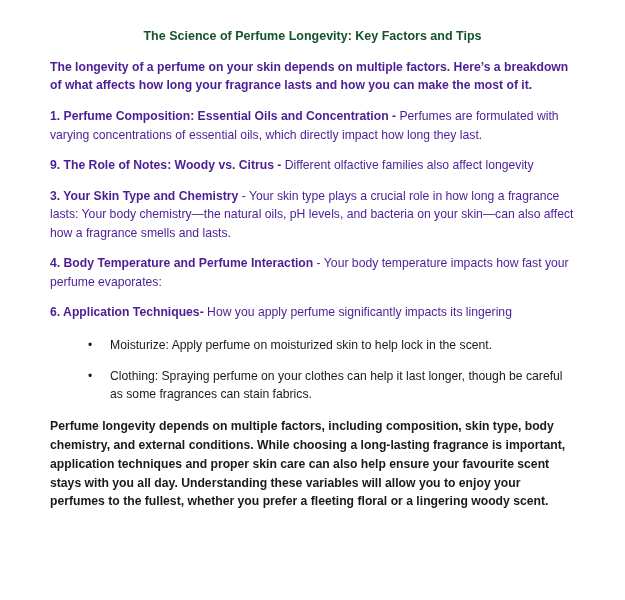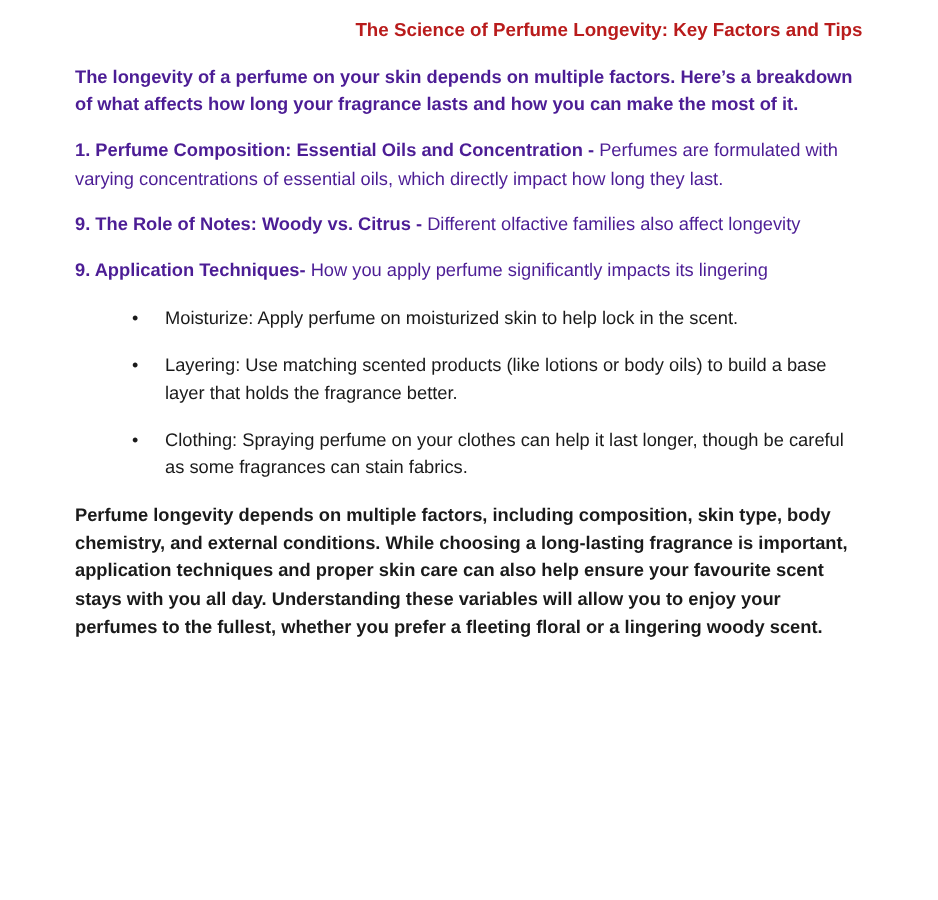--- a/index.html
+++ b/index.html
@@ -15,25 +15,25 @@
     overflow: hidden;
   }
   .page {
     box-sizing: border-box;
     width: 625px;
     height: 600px;
     padding: 10px 50px 0 50px;
     background: #ffffff;
   }
   .doc-title {
-    text-align: right;
+    text-align: center;
     font-size: 12.5px;
     font-weight: bold;
-    color: #b91c1c;
-    margin: 2px 0 13px 0;
+    color: #14532d;
+    margin: 18px 0 13px 0;
     line-height: 1.35;
   }
   p.para {
     font-size: 12.2px;
     line-height: 1.52;
     margin: 0 0 12px 0;
     color: #4c1d95;
   }
   p.para.bold-block {
     font-weight: bold;
@@ -82,29 +82,34 @@
   <p class="para bold-block">The longevity of a perfume on your skin depends on multiple factors. Here’s a breakdown of what affects how long your fragrance lasts and how you can make the most of it.</p>
 
   <p class="para heading-item">
     <span class="lead">1. Perfume Composition: Essential Oils and Concentration -</span><span> Perfumes are formulated with varying concentrations of essential oils, which directly impact how long they last.</span>
   </p>
 
   <p class="para heading-item">
     <span class="lead">9. The Role of Notes: Woody vs. Citrus -</span><span> Different olfactive families also affect longevity</span>
   </p>
 
-
+  <p class="para heading-item">
+    <span class="lead">3. Your Skin Type and Chemistry</span><span> - Your skin type plays a crucial role in how long a fragrance lasts: Your body chemistry—the natural oils, pH levels, and bacteria on your skin—can also affect how a fragrance smells and lasts.</span>
+  </p>
 
   <p class="para heading-item">
-    <span class="lead">9. Application Techniques-</span><span> How you apply perfume significantly impacts its lingering</span>
+    <span class="lead">4. Body Temperature and Perfume Interaction</span><span> - Your body temperature impacts how fast your perfume evaporates:</span>
+  </p>
+
+  <p class="para heading-item">
+    <span class="lead">6. Application Techniques-</span><span> How you apply perfume significantly impacts its lingering</span>
   </p>
 
 
 
   <ul class="tips">
     <li>Moisturize: Apply perfume on moisturized skin to help lock in the scent.</li>
-    <li>Layering: Use matching scented products (like lotions or body oils) to build a base layer that holds the fragrance better.</li>
     <li>Clothing: Spraying perfume on your clothes can help it last longer, though be careful as some fragrances can stain fabrics.</li>
   </ul>
 
   <p class="closing">Perfume longevity depends on multiple factors, including composition, skin type, body chemistry, and external conditions. While choosing a long-lasting fragrance is important, application techniques and proper skin care can also help ensure your favourite scent stays with you all day. Understanding these variables will allow you to enjoy your perfumes to the fullest, whether you prefer a fleeting floral or a lingering woody scent.</p>
 
 </div>
 
 </body></html>

